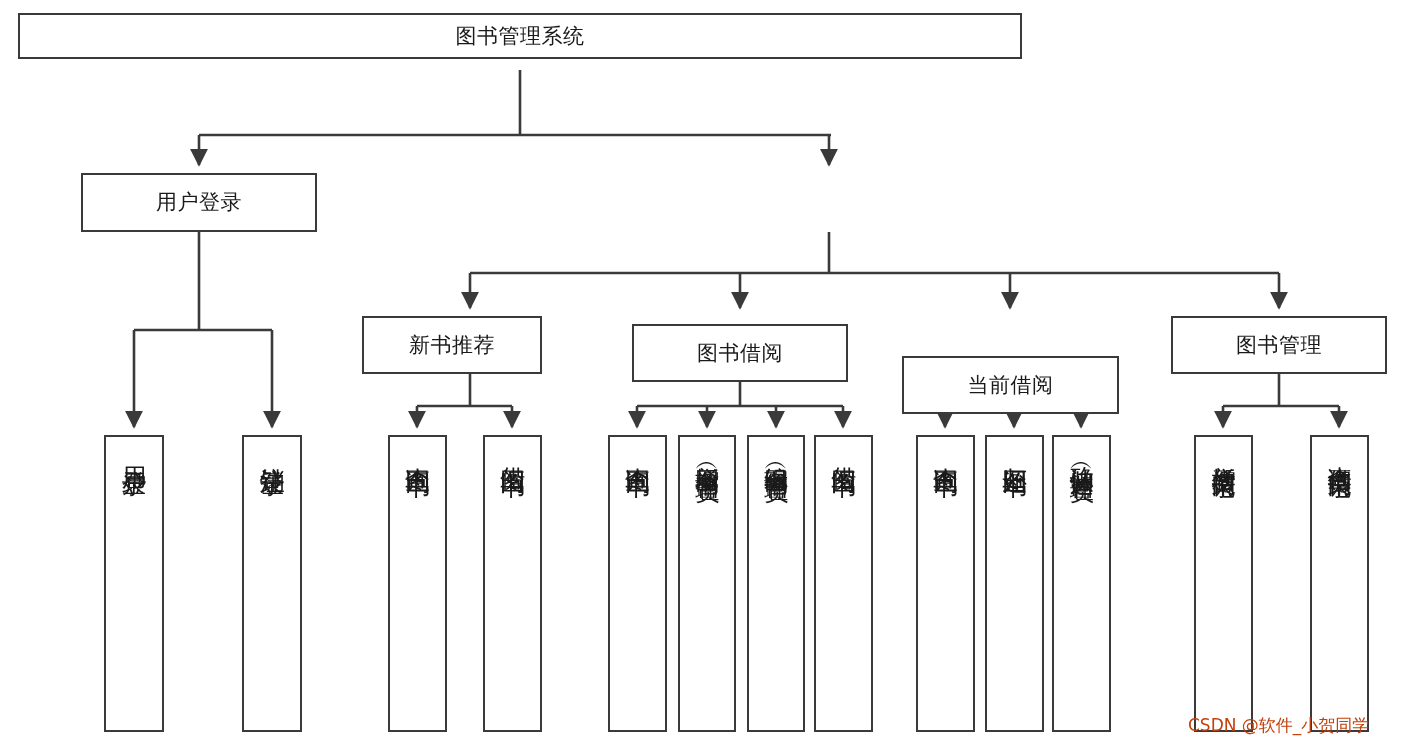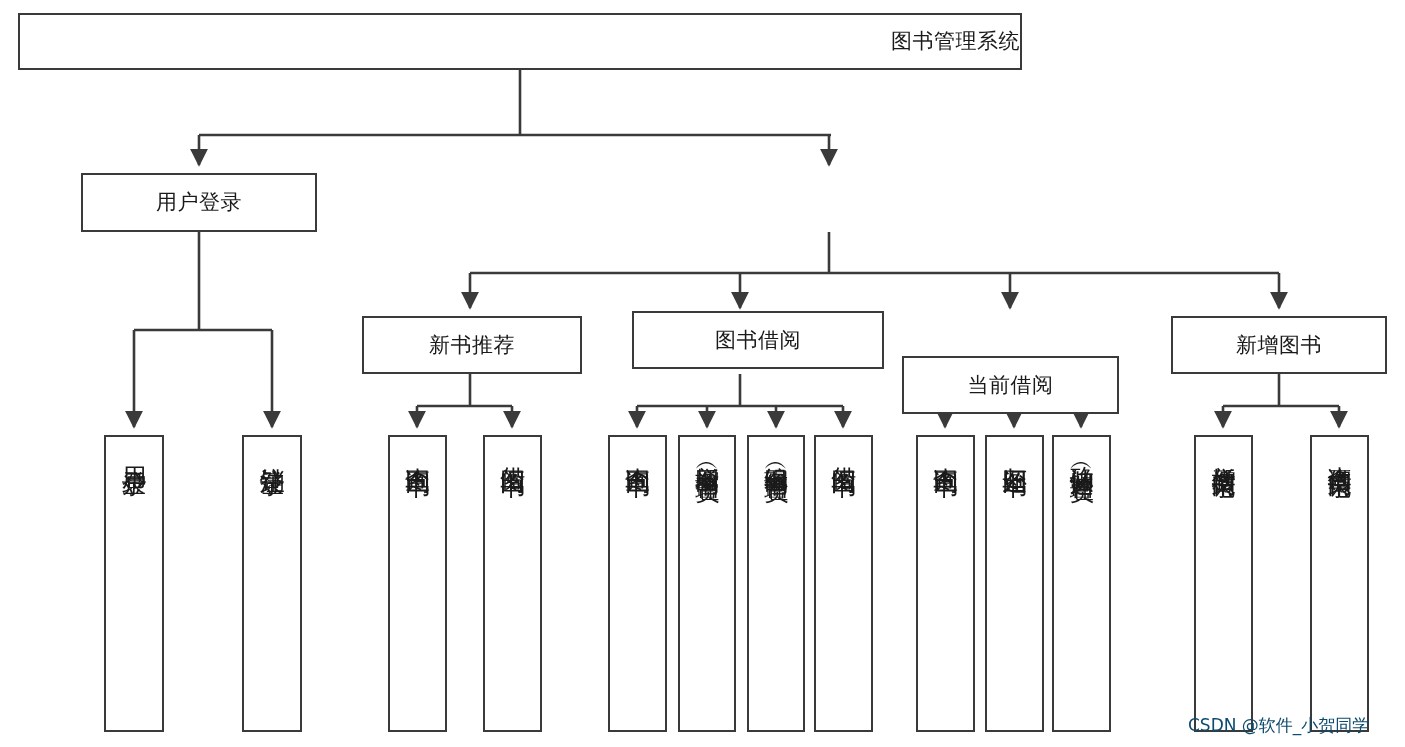--- a/index.html
+++ b/index.html
@@ -62,21 +62,21 @@
     white-space: nowrap;
   }
   .node.v.tall .label {
     font-size: 24px;
   }
   .watermark {
     position: absolute;
     left: 1188px;
     top: 714px;
     font-size: 17px;
-    color: #0c4a6e;
+    color: #c2410c;
     white-space: nowrap;
     z-index: 5;
     font-family: "DejaVu Sans", "Liberation Sans", sans-serif;
   }
 </style>
 </head>
 <body>
 
 <div id="canvas">
 
@@ -123,39 +123,39 @@
       <path d="M 1014 406 L 1014 427" marker-end="url(#arrow)"></path>
       <path d="M 1081 406 L 1081 427" marker-end="url(#arrow)"></path>
 
       <path d="M 1279 374 L 1279 406"></path>
       <path d="M 1223 406 L 1339 406"></path>
       <path d="M 1223 406 L 1223 427" marker-end="url(#arrow)"></path>
       <path d="M 1339 406 L 1339 427" marker-end="url(#arrow)"></path>
     </g>
   </svg>
 
-  <div class="node h" id="n-root" style="left: 18px; top: 13px; width: 1004px; height: 57px; justify-content: flex-end;">
+  <div class="node h" id="n-root" style="left: 18px; top: 13px; width: 1004px; height: 46px;">
     <span class="label">图书管理系统</span>
   </div>
 
   <div class="node h" id="n-l2-0" style="left: 81px; top: 173px; width: 236px; height: 59px;">
     <span class="label">用户登录</span>
   </div>
 
-  <div class="node h" id="n-l3-0" style="left: 362px; top: 316px; width: 220px; height: 58px;">
+  <div class="node h" id="n-l3-0" style="left: 362px; top: 316px; width: 180px; height: 58px;">
     <span class="label">新书推荐</span>
   </div>
-  <div class="node h" id="n-l3-1" style="left: 632px; top: 311px; width: 252px; height: 58px;">
+  <div class="node h" id="n-l3-1" style="left: 632px; top: 324px; width: 216px; height: 58px;">
     <span class="label">图书借阅</span>
   </div>
   <div class="node h" id="n-l3-2" style="left: 902px; top: 316px; width: 217px; height: 58px; margin-top: 40px;">
     <span class="label">当前借阅</span>
   </div>
   <div class="node h" id="n-l3-3" style="left: 1171px; top: 316px; width: 216px; height: 58px;">
-    <span class="label">新增图书</span>
+    <span class="label">图书管理</span>
   </div>
 
   <div class="node v" id="n-leaf-0" style="left: 104px; top: 435px; width: 60px; height: 297px;">
     <span class="label">用户登录</span>
   </div>
   <div class="node v" id="n-leaf-1" style="left: 242px; top: 435px; width: 60px; height: 297px;">
     <span class="label">注销登录</span>
   </div>
   <div class="node v" id="n-leaf-2" style="left: 388px; top: 435px; width: 59px; height: 297px;">
     <span class="label">查询图书</span>

